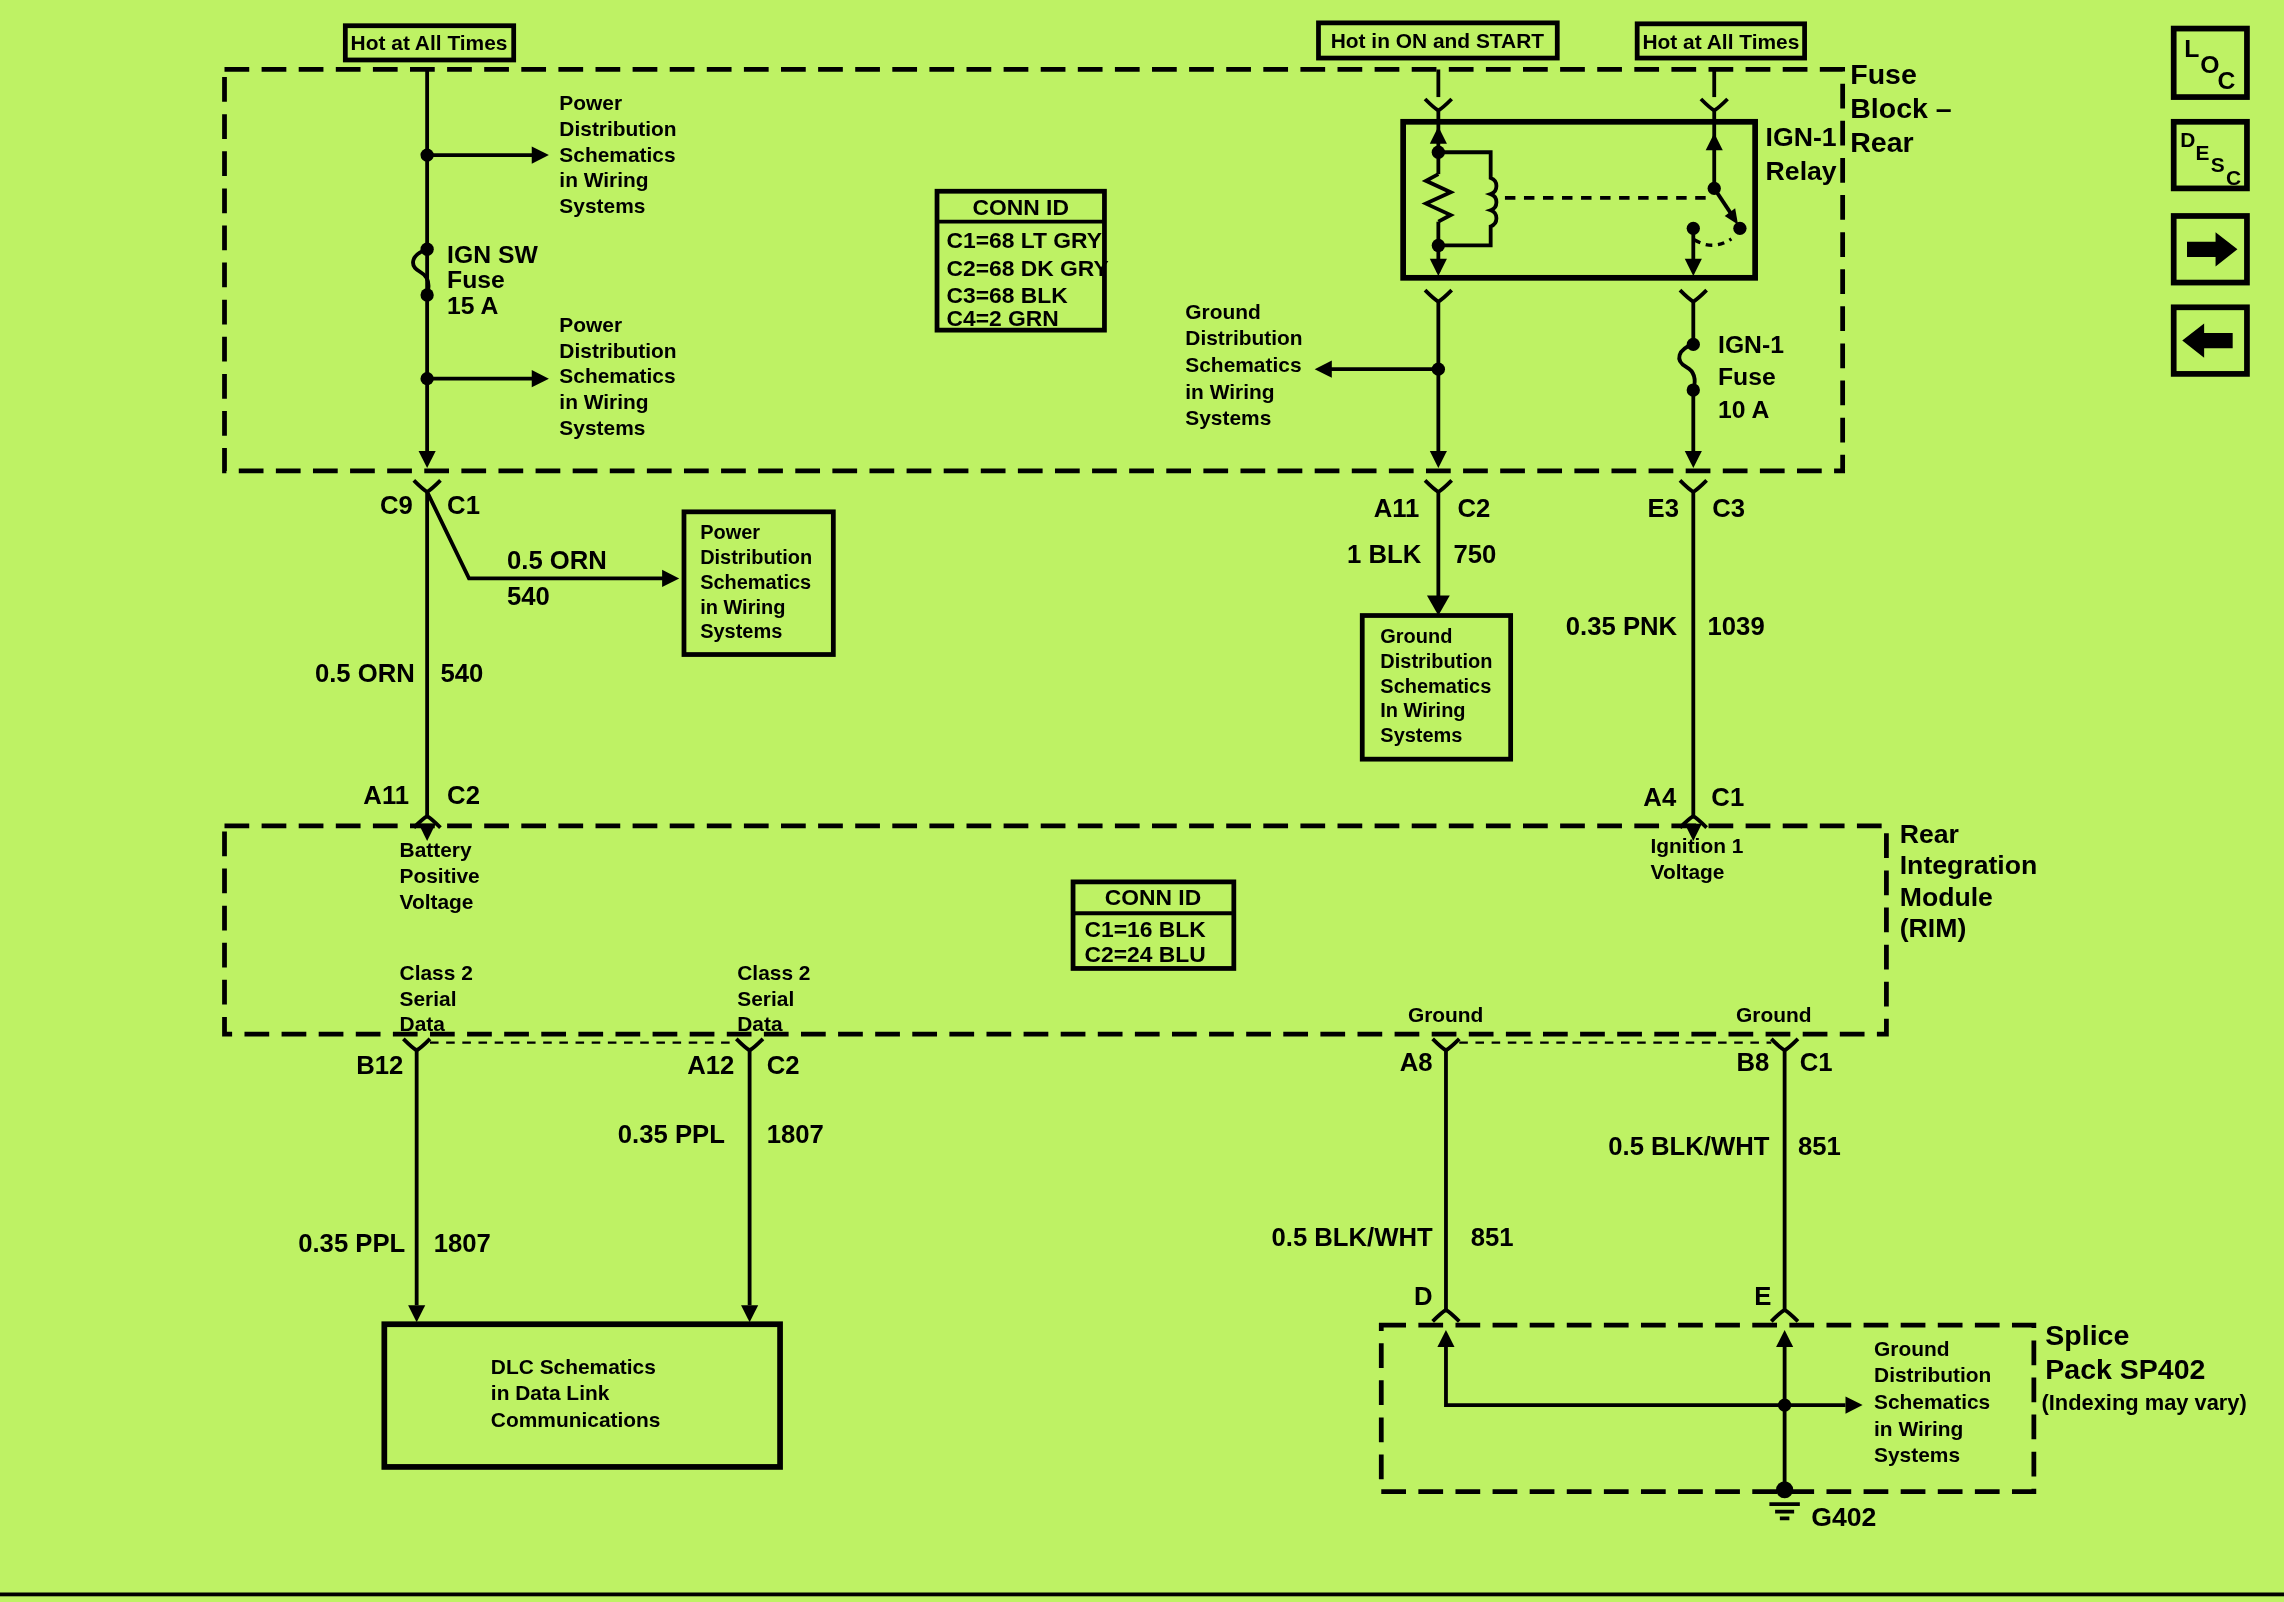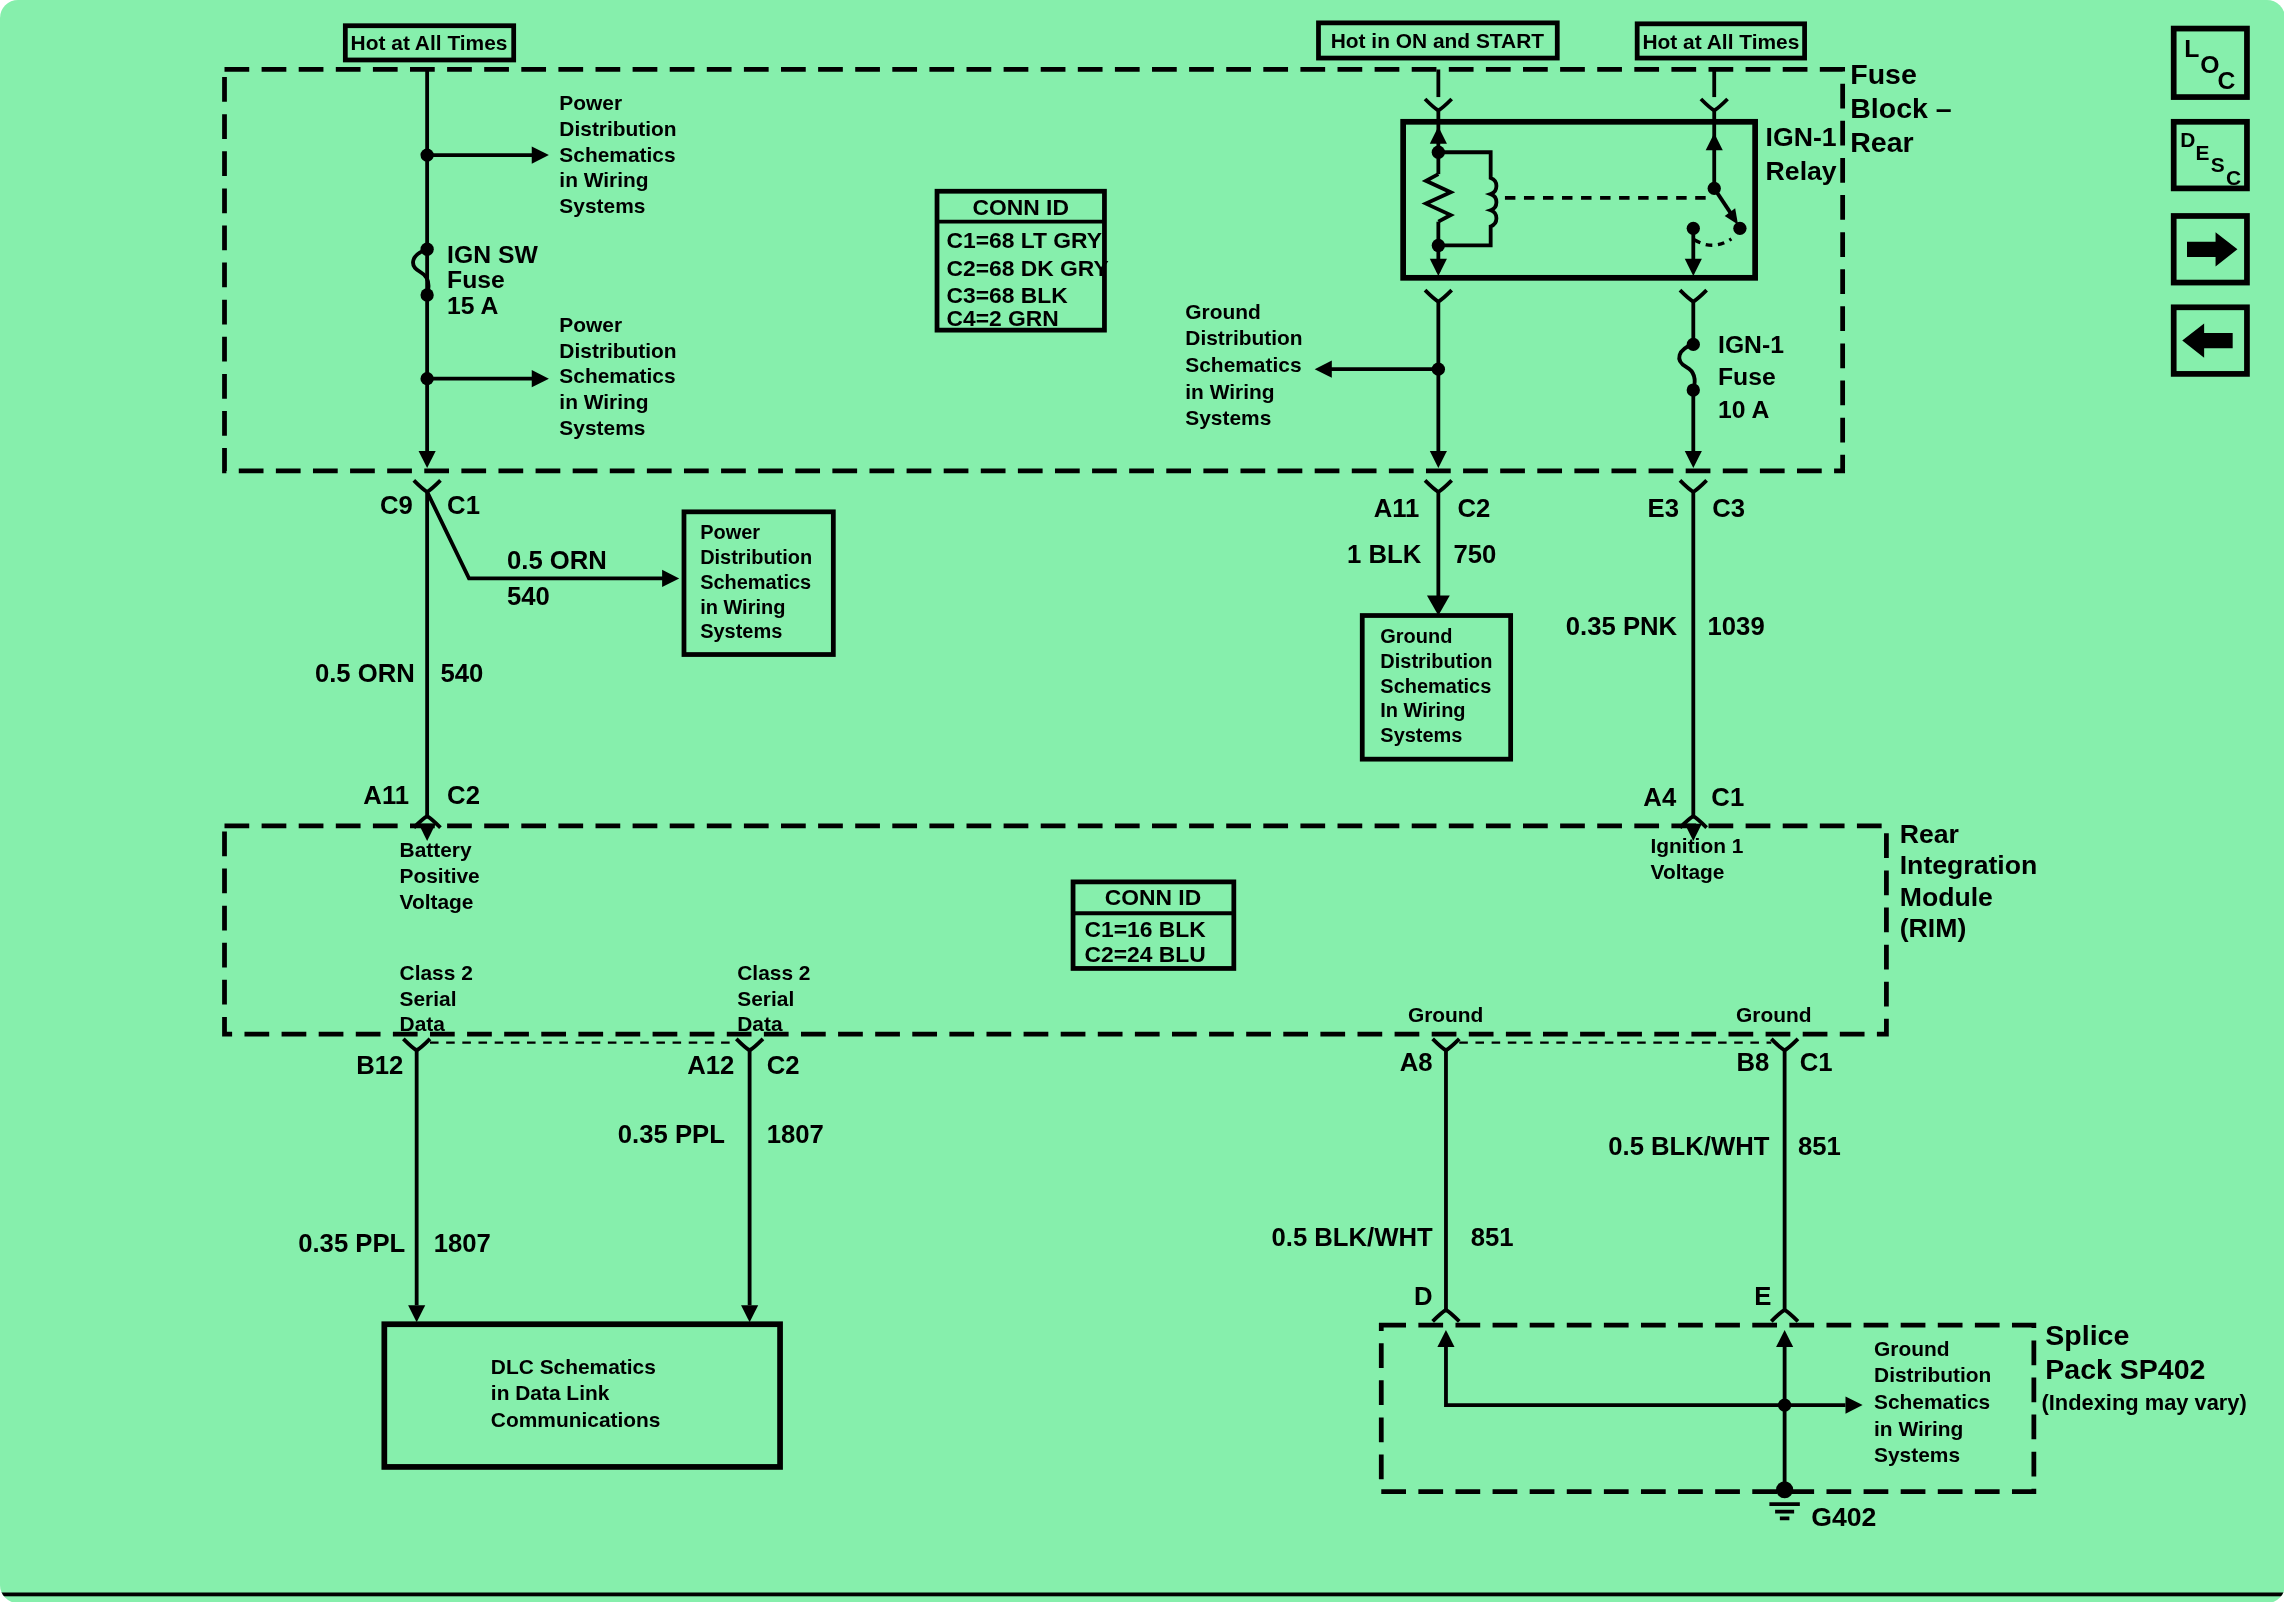--- a/index.html
+++ b/index.html
@@ -1,16 +1,16 @@
 <!DOCTYPE html>
 <html style="font-size:15px"><head>
 <meta charset="utf-8">
 <style>
   html,body{margin:0;padding:0;background:#fff;}
-  .stage{position:relative;width:2285px;height:1603px;background:#86efac;overflow:hidden;border-radius:18px;}
+  .stage{position:relative;width:2285px;height:1603px;background:#bef264;overflow:hidden;}
   svg text{font-family:"Liberation Sans",sans-serif;font-weight:600;fill:#000;}
   .t21{font-size:21px}.t22{font-size:22px}.t23{font-size:23px}.t24{font-size:24px}
   .t26{font-size:26px}.t27{font-size:27px}.t28{font-size:28px}.t30{font-size:30px}
   .end{text-anchor:end}.mid{text-anchor:middle}
   .wire{stroke:#000;stroke-width:4;fill:none}
   .box{fill:none;stroke:#000;stroke-width:5}
   .box6{fill:none;stroke:#000;stroke-width:6}
   .dashed{fill:none;stroke:#000;stroke-width:5;stroke-dasharray:26 13}
   .thindash{fill:none;stroke:#000;stroke-width:2.5;stroke-dasharray:9 8}
   .blk{fill:#000;stroke:none}

